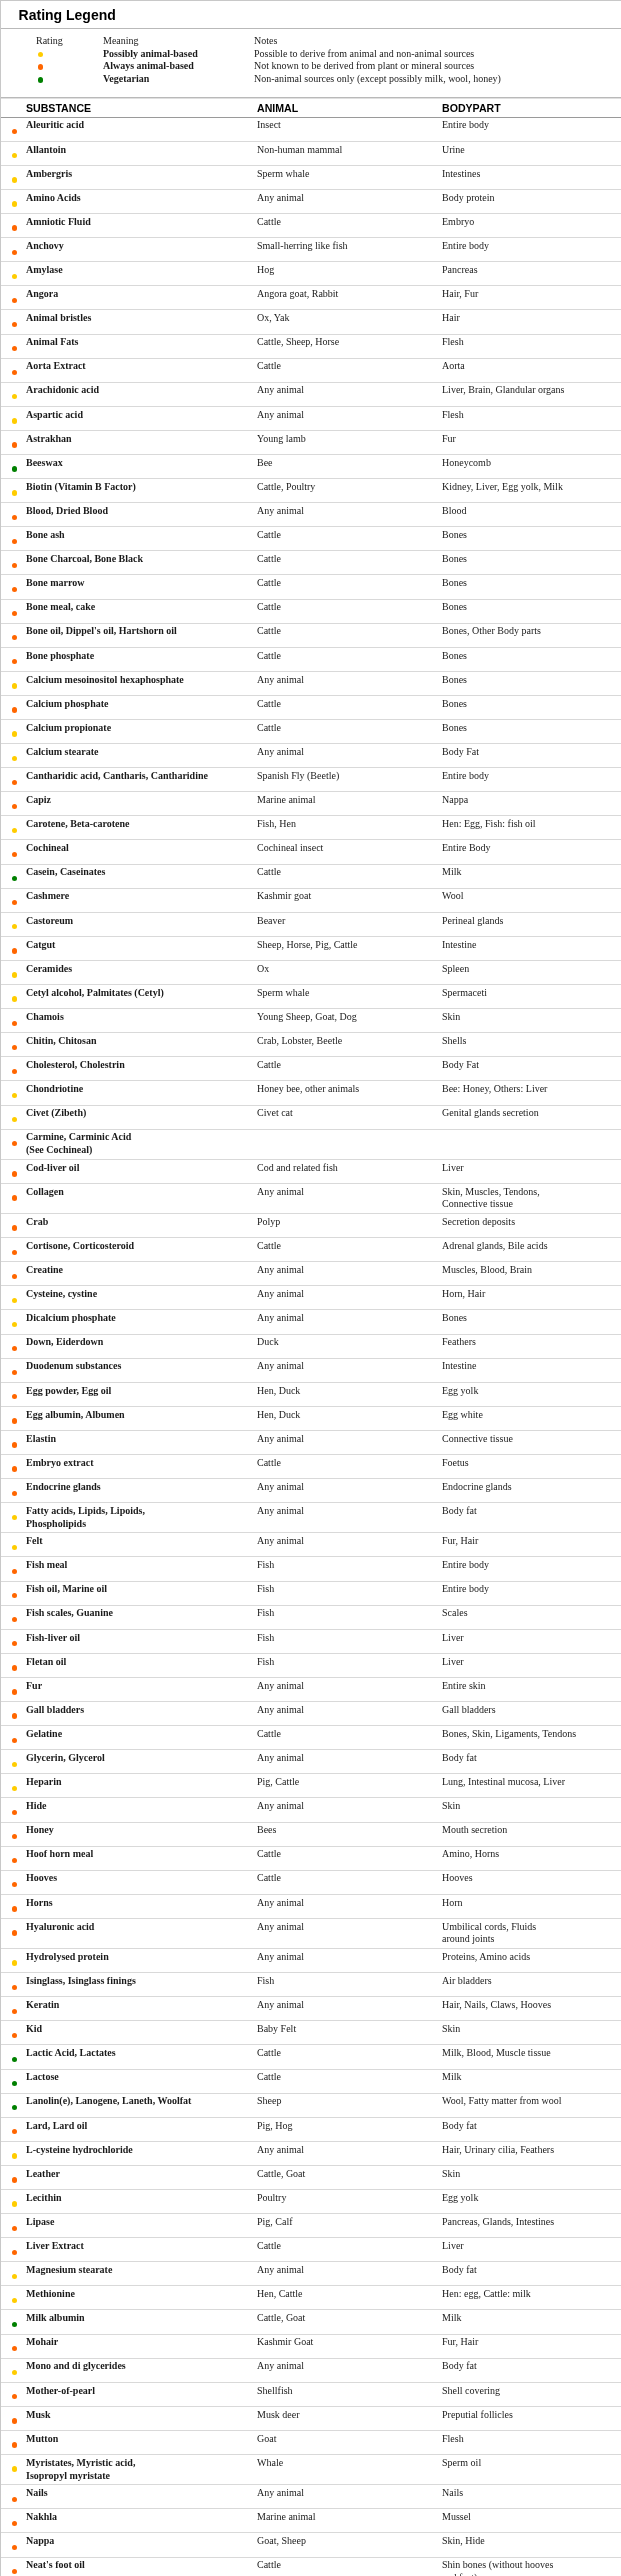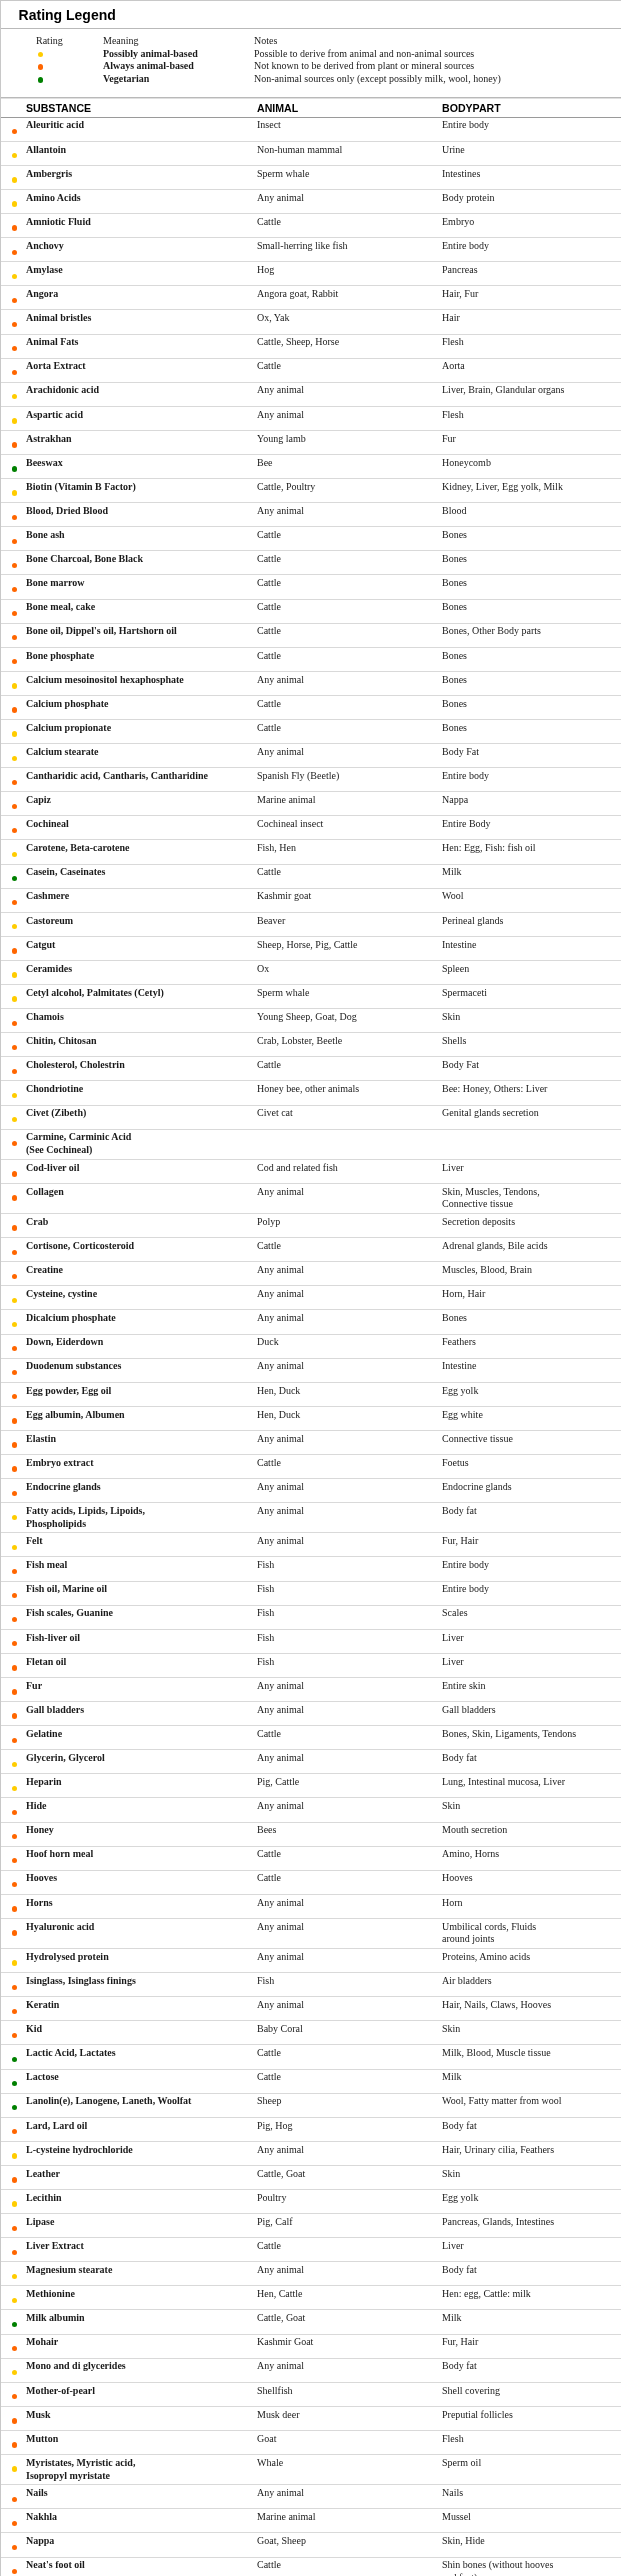--- a/index.html
+++ b/index.html
@@ -236,30 +236,30 @@
           <span class="c-ani cell">Spanish Fly (Beetle)</span>
           <span class="c-bod cell">Entire body</span>
         </div>
         <div class="row">
           <span class="c-dot"><span class="dot" style="background:#ff6600"></span></span>
           <span class="c-sub cell">Capiz</span>
           <span class="c-ani cell">Marine animal</span>
           <span class="c-bod cell">Nappa</span>
         </div>
         <div class="row">
+          <span class="c-dot"><span class="dot" style="background:#ffcc00"></span></span>
+          <span class="c-sub cell">Carotene, Beta-carotene</span>
+          <span class="c-ani cell">Fish, Hen</span>
+          <span class="c-bod cell">Hen: Egg, Fish: fish oil</span>
+        </div>
+        <div class="row">
           <span class="c-dot"><span class="dot" style="background:#ff6600"></span></span>
           <span class="c-sub cell">Cochineal</span>
           <span class="c-ani cell">Cochineal insect</span>
           <span class="c-bod cell">Entire Body</span>
-        </div>
-        <div class="row">
-          <span class="c-dot"><span class="dot" style="background:#ffcc00"></span></span>
-          <span class="c-sub cell">Carotene, Beta-carotene</span>
-          <span class="c-ani cell">Fish, Hen</span>
-          <span class="c-bod cell">Hen: Egg, Fish: fish oil</span>
         </div>
         <div class="row">
           <span class="c-dot"><span class="dot" style="background:#008000"></span></span>
           <span class="c-sub cell">Casein, Caseinates</span>
           <span class="c-ani cell">Cattle</span>
           <span class="c-bod cell">Milk</span>
         </div>
         <div class="row">
           <span class="c-dot"><span class="dot" style="background:#ff6600"></span></span>
           <span class="c-sub cell">Cashmere</span>
@@ -536,21 +536,21 @@
         </div>
         <div class="row">
           <span class="c-dot"><span class="dot" style="background:#ff6600"></span></span>
           <span class="c-sub cell">Keratin</span>
           <span class="c-ani cell">Any animal</span>
           <span class="c-bod cell">Hair, Nails, Claws, Hooves</span>
         </div>
         <div class="row">
           <span class="c-dot"><span class="dot" style="background:#ff6600"></span></span>
           <span class="c-sub cell">Kid</span>
-          <span class="c-ani cell">Baby Coral</span>
+          <span class="c-ani cell">Baby Felt</span>
           <span class="c-bod cell">Skin</span>
         </div>
         <div class="row">
           <span class="c-dot"><span class="dot" style="background:#008000"></span></span>
           <span class="c-sub cell">Lactic Acid, Lactates</span>
           <span class="c-ani cell">Cattle</span>
           <span class="c-bod cell">Milk, Blood, Muscle tissue</span>
         </div>
         <div class="row">
           <span class="c-dot"><span class="dot" style="background:#008000"></span></span>

